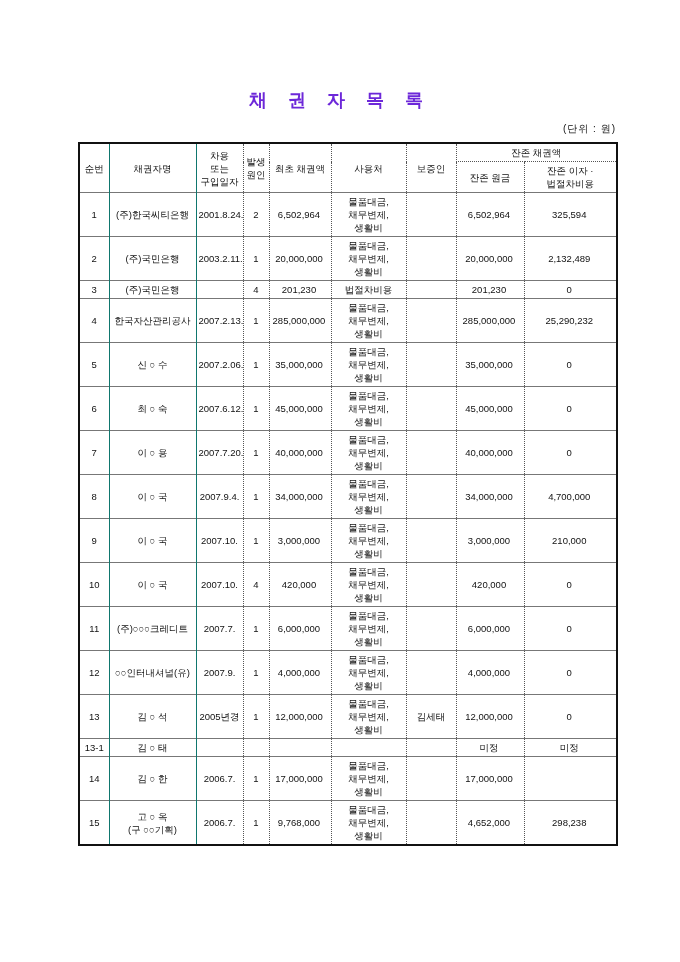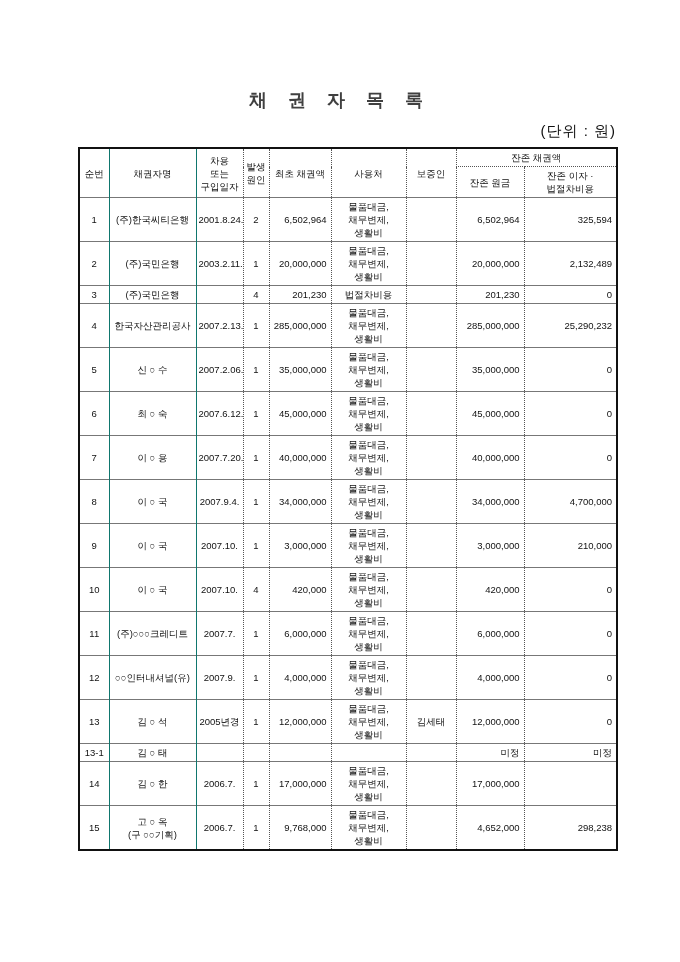--- a/index.html
+++ b/index.html
@@ -16,27 +16,27 @@
     background: #ffffff;
     overflow: hidden;
   }
   .doc-title {
     margin: 0;
     padding-top: 88px;
     text-align: center;
     font-size: 18px;
     font-weight: bold;
     letter-spacing: 8px;
-    color: #404040;
+    color: #6d28d9;
   }
   .unit-note {
     width: 538px;
     margin: 10px 0 0 78px;
     text-align: right;
-    font-size: 15px;
+    font-size: 10px;
     letter-spacing: 1px;
   }
   table.creditor-table {
     margin: 6px 0 0 78px;
     border-collapse: collapse;
     table-layout: fixed;
     width: 538px;
     border: 2px solid #111111;
     font-size: 9.5px;
     line-height: 13px;
@@ -47,21 +47,21 @@
     vertical-align: middle;
     font-weight: normal;
     white-space: pre-line;
     overflow: hidden;
   }
   thead th { vertical-align: middle; }
   .bl-solid { border-left: 1px solid #0f766e; }
   .bl-dot   { border-left: 1px dotted #555555; }
   .bb-dot   { border-bottom: 1px dotted #555555; margin-top: 16px; }
   tbody tr > td { border-top: 1px solid #777777; }
-  td.num { text-align: right; padding-right: 4px; }
+  td.num { padding-right: 4px; }
   td.c-date { letter-spacing: 0px; }
 </style>
 </head>
 <body>
 
 <div class="page">
 
   <h1 class="doc-title">채 권 자 목 록</h1>
 
   <div class="unit-note">(단위 : 원)</div>

